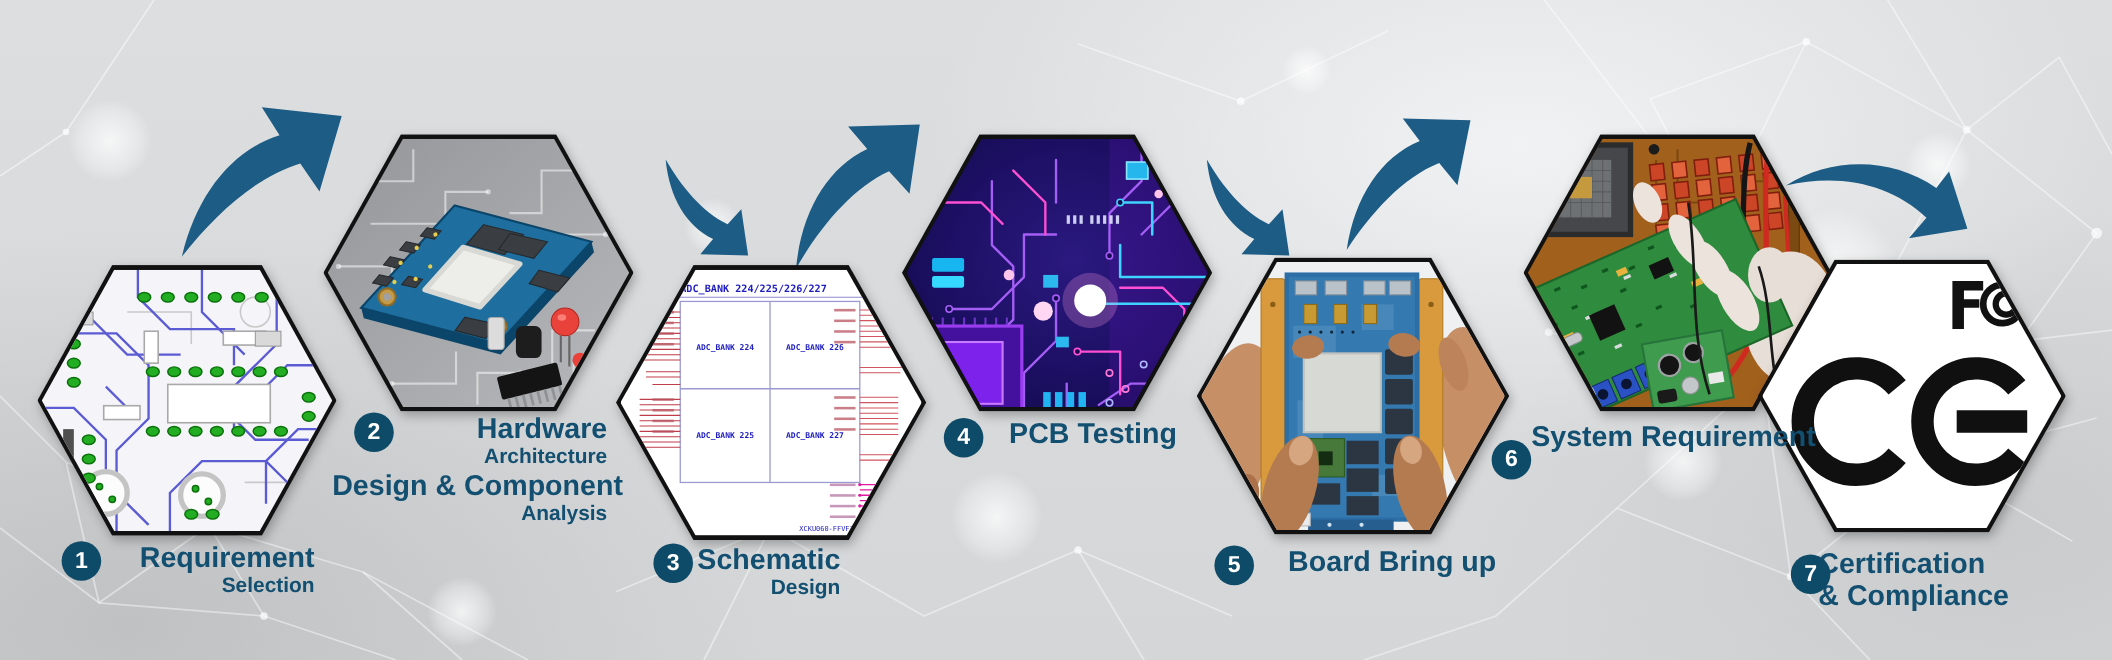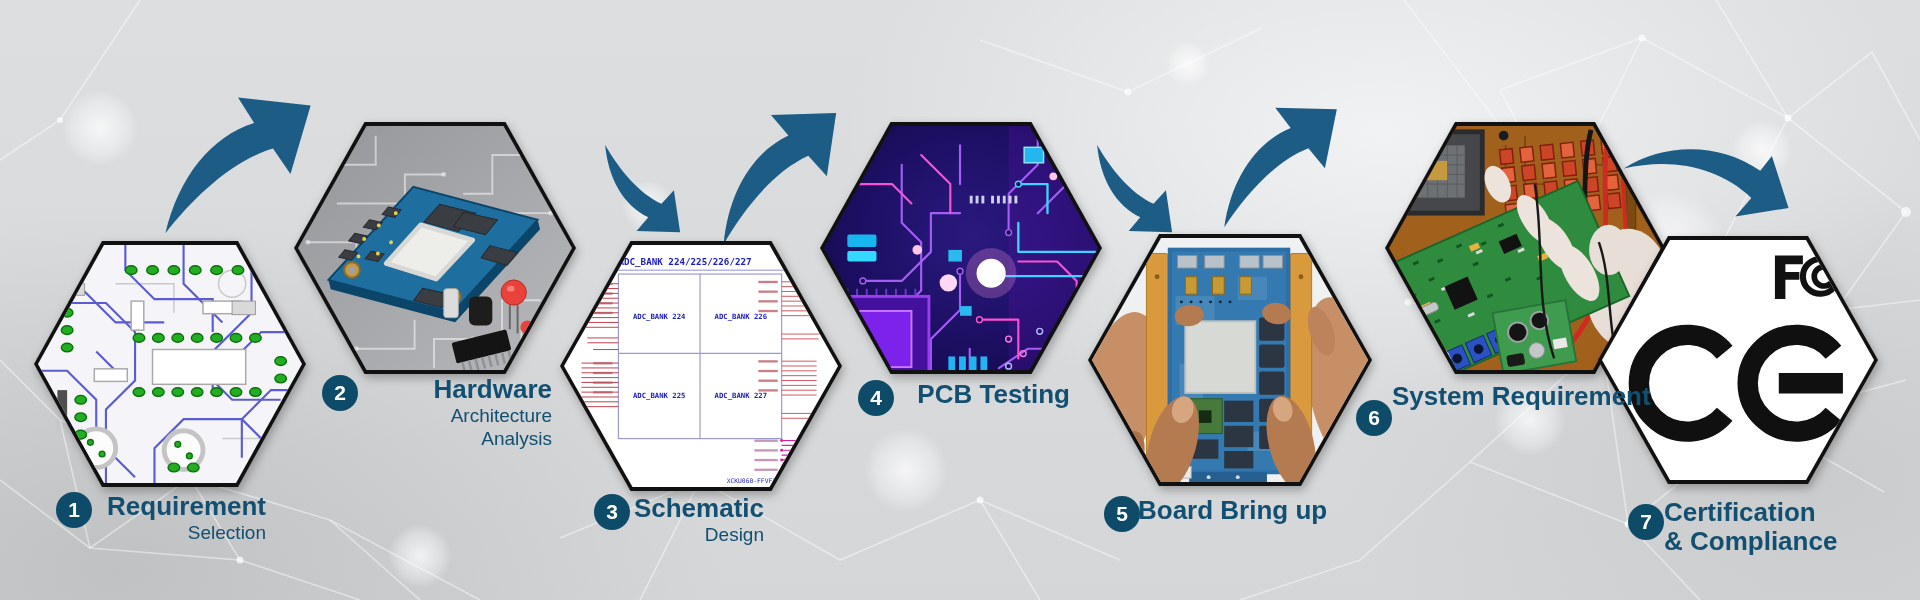--- a/index.html
+++ b/index.html
@@ -17,29 +17,29 @@
     clip-path:polygon(25% 0%,75% 0%,100% 50%,75% 100%,25% 100%,0% 50%);}
   .hex-in{position:absolute;inset:4px;overflow:hidden;
     clip-path:polygon(25% 0%,75% 0%,100% 50%,75% 100%,25% 100%,0% 50%);}
   .hex-in svg{display:block;width:100%;height:100%;}
   .step-label{position:absolute;z-index:4;color:#124f70;}
   .badge{position:absolute;width:36px;height:36px;border-radius:50%;background:#0e4b68;
     color:#ffffff;font-weight:bold;font-size:21px;display:flex;align-items:center;justify-content:center;}
   .lines{text-align:right;}
   .ln{white-space:nowrap;}
   .b{font-weight:bold;font-size:26px;line-height:29px;}
-  .r{font-weight:normal;font-size:19px;line-height:23px;}
+  .r{font-weight:bold;font-size:19px;line-height:23px;}
   
-  .s1{left:56px;top:492px;width:210px}.s1 .badge{left:0;top:2}.s1 .lines{margin-left:40px;width:170px}
+  .s1{left:56px;top:492px;width:210px}.s1 .badge{left:0;top:2}.s1 .lines{margin-left:60px;width:170px}
   .s2{left:302px;top:375px;width:250px}.s2 .badge{left:20px;top:1}.s2 .lines{width:250px}
   .s3{left:584px;top:494px;width:200px}.s3 .badge{left:10px;top:4}.s3 .lines{margin-left:40px;width:140px}
   .s4{left:858px;top:380px;width:230px}.s4 .badge{left:0;top:0}.s4 .lines{margin-left:42px;width:170px}
-  .s5{left:1104px;top:496px;width:235px}.s5 .badge{left:0;top:2}.s5 .lines{margin-left:34px;width:165px}
+  .s5{left:1104px;top:496px;width:235px}.s5 .badge{left:0;top:2}.s5 .lines{margin-left:67px;width:165px}
   .s6{left:1356px;top:382px;width:240px}.s6 .badge{left:0;top:18px}.s6 .lines{margin-left:36px;width:180px}
-  .s7{left:1628px;top:498px;width:230px}.s7 .badge{left:0;top:6px}.s7 .lines{margin-left:36px;width:150px}
+  .s7{left:1628px;top:498px;width:230px}.s7 .badge{left:0;top:6px}.s7 .lines{margin-left:25px;width:150px}
 </style>
 </head>
 <body>
 
 <div class="canvas">
 
   <svg class="mesh" viewBox="0 0 1920 600">
     <defs>
       <radialGradient id="soft">
           <stop offset="0%" stop-color="#ffffff" stop-opacity="0.75"></stop>
@@ -669,20 +669,21 @@
       <div class="ln b">Requirement</div>
       <div class="ln r">Selection</div>
     </div>
   </div>
 
   <div class="step-label s2">
     <div class="badge">2</div>
     <div class="lines">
       <div class="ln b">Hardware</div>
       <div class="ln r">Architecture</div>
+      <div class="ln b">Design &amp; Component</div>
       <div class="ln r">Analysis</div>
     </div>
   </div>
 
   <div class="step-label s3">
     <div class="badge">3</div>
     <div class="lines">
       <div class="ln b">Schematic</div>
       <div class="ln r">Design</div>
     </div>

